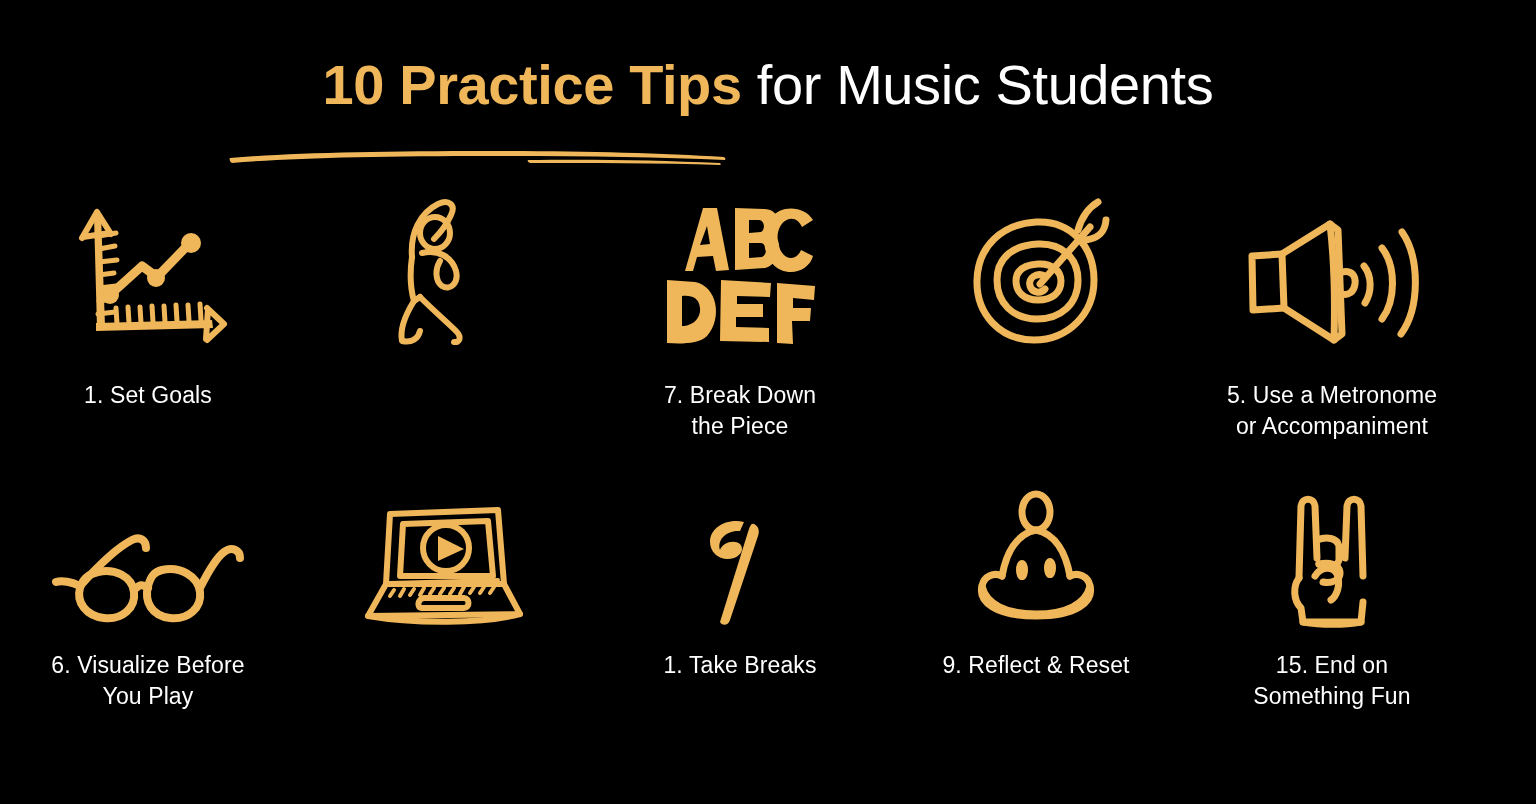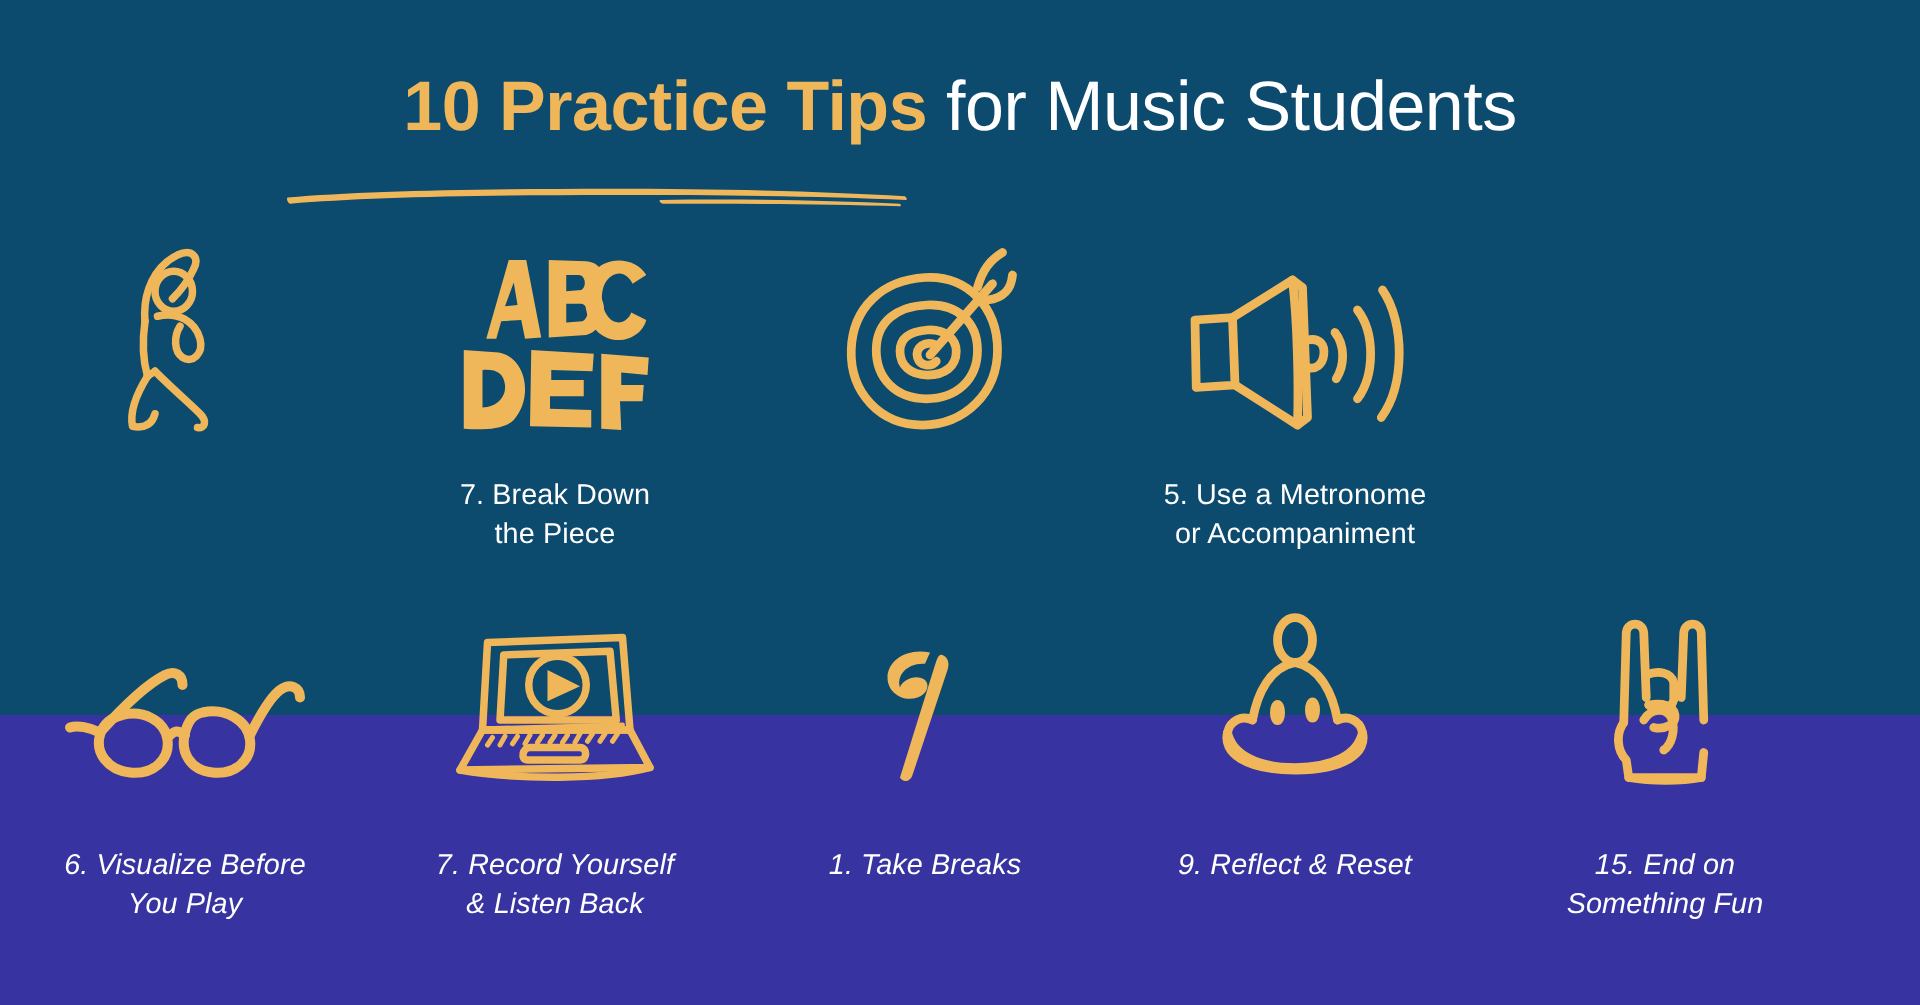--- a/index.html
+++ b/index.html
@@ -10,22 +10,22 @@
     width: 1536px;
     height: 804px;
     overflow: hidden;
     background: #3733a0;
     font-family: "Liberation Sans", sans-serif;
     -webkit-font-smoothing: antialiased;
   }
   #poster {
     position: relative;
     width: 1536px;
-    height: 572px;
-    background: #0c4a6e;
+    height: 804px;
+    background: #000000;
   }
 
   
   #header {
     position: absolute;
     top: 56px;
     left: 0;
     width: 1536px;
     text-align: center;
   }
@@ -84,22 +84,21 @@
     margin-top: 34px;
     text-align: center;
     color: #ffffff;
     font-size: 23px;
     line-height: 1.36;
     font-weight: 400;
     letter-spacing: 0.1px;
     white-space: pre-line;
   }
   #row2 .cell-label {
-    margin-top: 48px;
-    font-style: italic;
+    margin-top: 22px;
   }
 
   svg { display: block; overflow: visible; }
   .stroke {
     fill: none;
     stroke: #efb75a;
     stroke-linecap: round;
     stroke-linejoin: round;
   }
   .fillgold { fill: #efb75a; stroke: none; }
@@ -117,20 +116,44 @@
       <svg width="500" height="24" viewBox="0 0 500 24">
         <path class="fillgold" d="M2,14 C60,9 150,7 260,7 C350,7 430,9 496,13 C497,14 498,15 497,16
                                    C430,13 350,12 262,12 C152,12 62,14 4,19 C2,18 1,15 2,14 Z"></path>
         <path class="fillgold" d="M300,16 C360,15 430,16 492,19 C493,20 493,21 492,21 C430,19 360,19 302,19 C300,18 299,17 300,16 Z"></path>
       </svg>
     </div>
   </div>
 
   <div class="row" id="row1">
 
+    <div class="cell">
+      <div class="icon-box">
+        <svg width="152" height="146" viewBox="0 0 152 146">
+
+          <path class="fillgold" d="M22,16 l7,-2 l4,112 l-8,2 z"></path>
+
+          <path class="stroke" stroke-width="6" d="M25,12 L10,38 M25,12 L39,34 M11,37 L38,33"></path>
+
+          <path class="stroke" stroke-width="5" d="M27,36 L44,33 M27,49 L43,46 M27,62 L45,60 M27,75 L42,73 M27,88 L44,86 M27,101 L41,99 M26,114 L43,112"></path>
+
+          <path class="fillgold" d="M24,123 l116,-3 l1,8 l-117,3 z"></path>
+
+          <path class="stroke" stroke-width="6" d="M135,108 L152,124 M135,140 L152,124 M136,109 L134,139"></path>
+
+          <path class="stroke" stroke-width="5" d="M44,108 L45,124 M56,107 L57,123 M68,107 L69,123 M80,106 L81,122 M92,106 L93,122 M104,105 L105,121 M116,105 L117,121 M128,104 L129,120"></path>
+
+          <path class="stroke" stroke-width="9" d="M39,94 L70,66 L85,77 L117,44"></path>
+          <circle class="fillgold" cx="38" cy="95" r="9"></circle>
+          <circle class="fillgold" cx="84" cy="78" r="9"></circle>
+          <circle class="fillgold" cx="119" cy="43" r="10"></circle>
+        </svg>
+      </div>
+      <div class="cell-label">1.  Set Goals</div>
+    </div>
 
     <div class="cell">
       <div class="icon-box">
         <svg width="108" height="155" viewBox="0 0 108 155">
 
           <ellipse class="stroke" stroke-width="6" cx="45" cy="42" rx="15" ry="16"></ellipse>
 
           <path class="stroke" stroke-width="6" d="M22,66 C20,42 30,22 48,13 C59,8 66,14 61,24 C57,33 50,42 44,48"></path>
 
           <path class="stroke" stroke-width="6" d="M22,66 C20,80 20,96 24,110"></path>
@@ -249,22 +272,20 @@
           <path class="stroke" stroke-width="6" d="M32,78 L14,110 L166,108 L150,78 Z"></path>
 
           <path class="stroke" stroke-width="6" d="M14,110 C60,118 130,118 166,108"></path>
 
           <path class="stroke" stroke-width="6" d="M70,92 L110,92 C116,92 116,102 110,102 L68,102 C62,102 64,92 70,92 Z"></path>
 
           <path class="stroke" stroke-width="4" d="M40,84 L36,90 M50,83 L46,90 M60,83 L56,89 M70,82 L66,89 M80,82 L76,88 M90,82 L86,88 M100,82 L96,88 M110,81 L106,88 M120,81 L116,87 M130,81 L126,87 M140,81 L136,87"></path>
           <path class="stroke" stroke-width="4" d="M36,77 L144,74"></path>
         </svg>
       </div>
-      <div class="cell-label">7. Record Yourself
-&amp; Listen Back</div>
     </div>
 
     <div class="cell">
       <div class="icon-box">
         <svg width="64" height="110" viewBox="0 0 64 110">
 
           <path class="fillgold" d="M36,4 C18,0 2,10 2,24 C2,36 14,44 26,40 C34,37 36,30 32,26
                                      C26,21 14,25 12,32 C9,22 18,12 32,13 Z"></path>
 
           <path class="fillgold" d="M46,6 C50,8 52,12 50,18 L22,102 C20,108 14,108 12,104 L40,14 C42,8 43,5 46,6 Z"></path>

